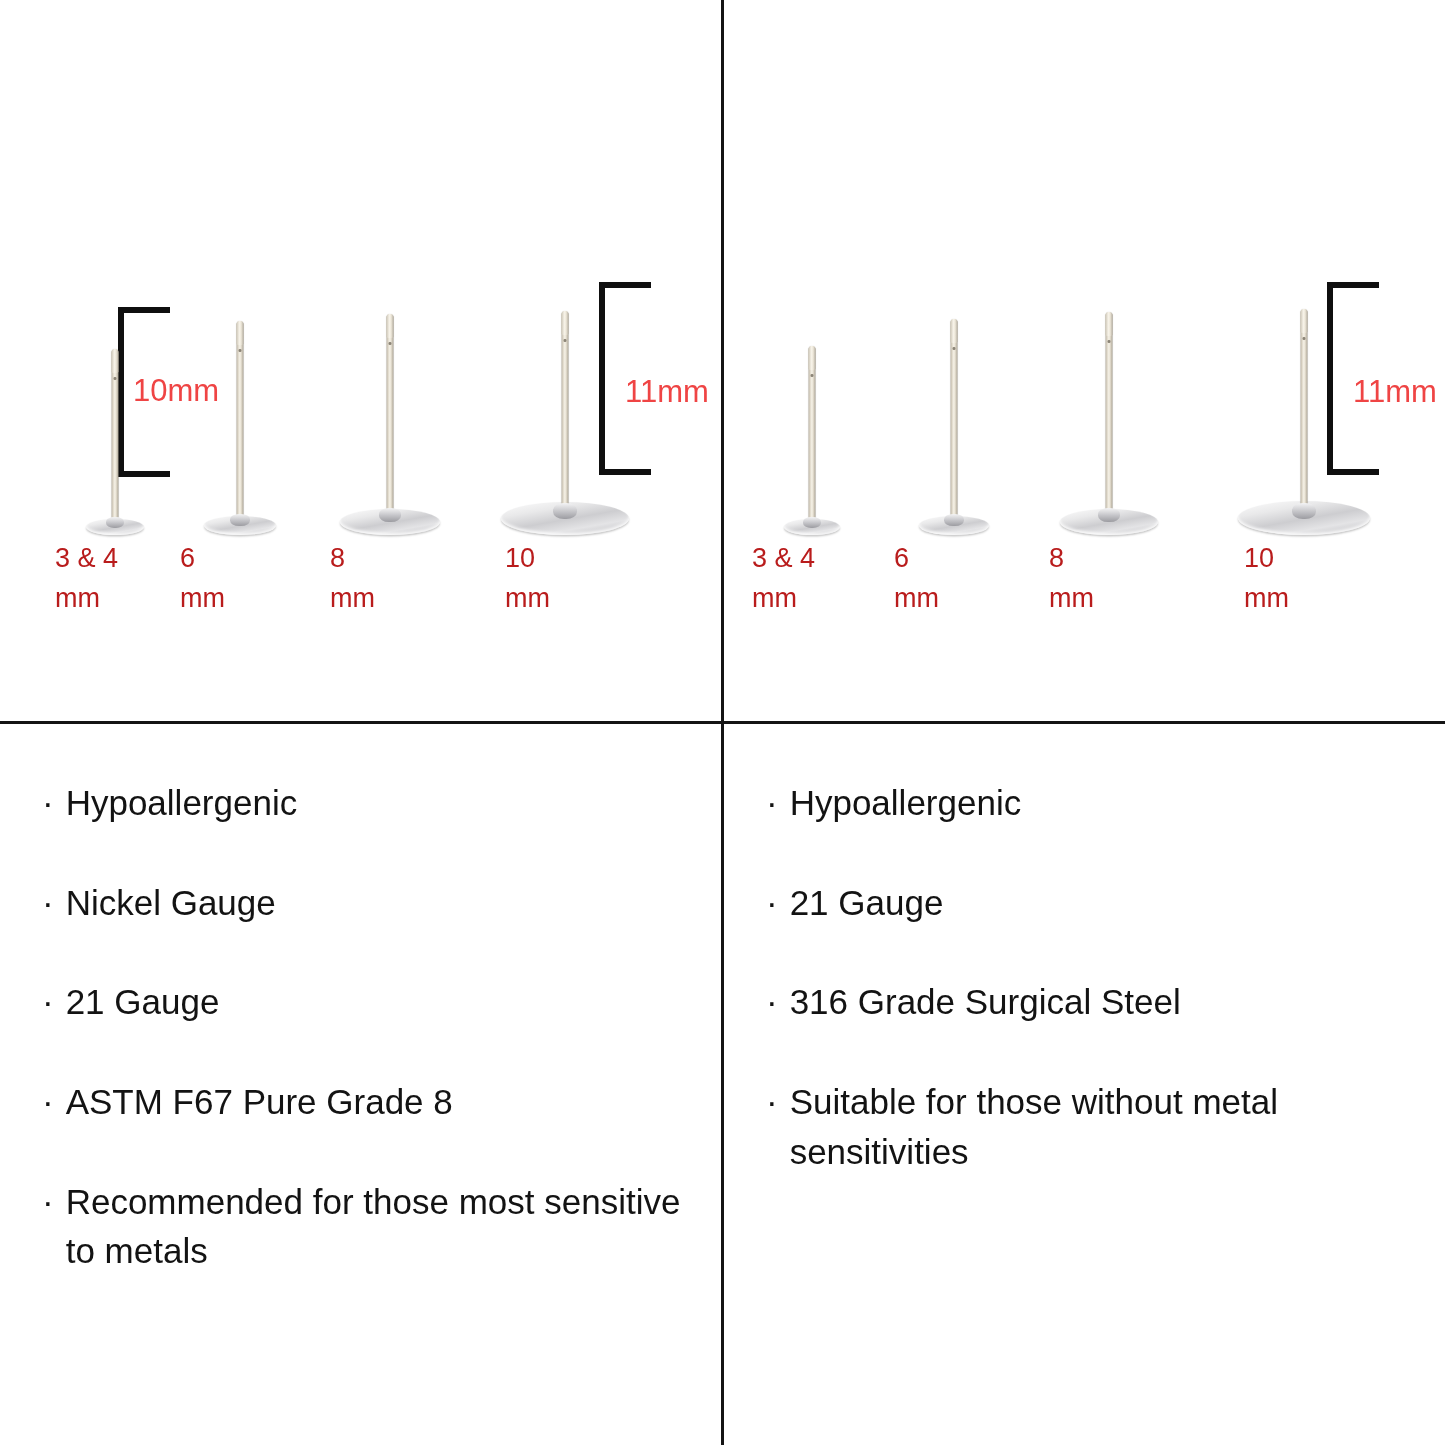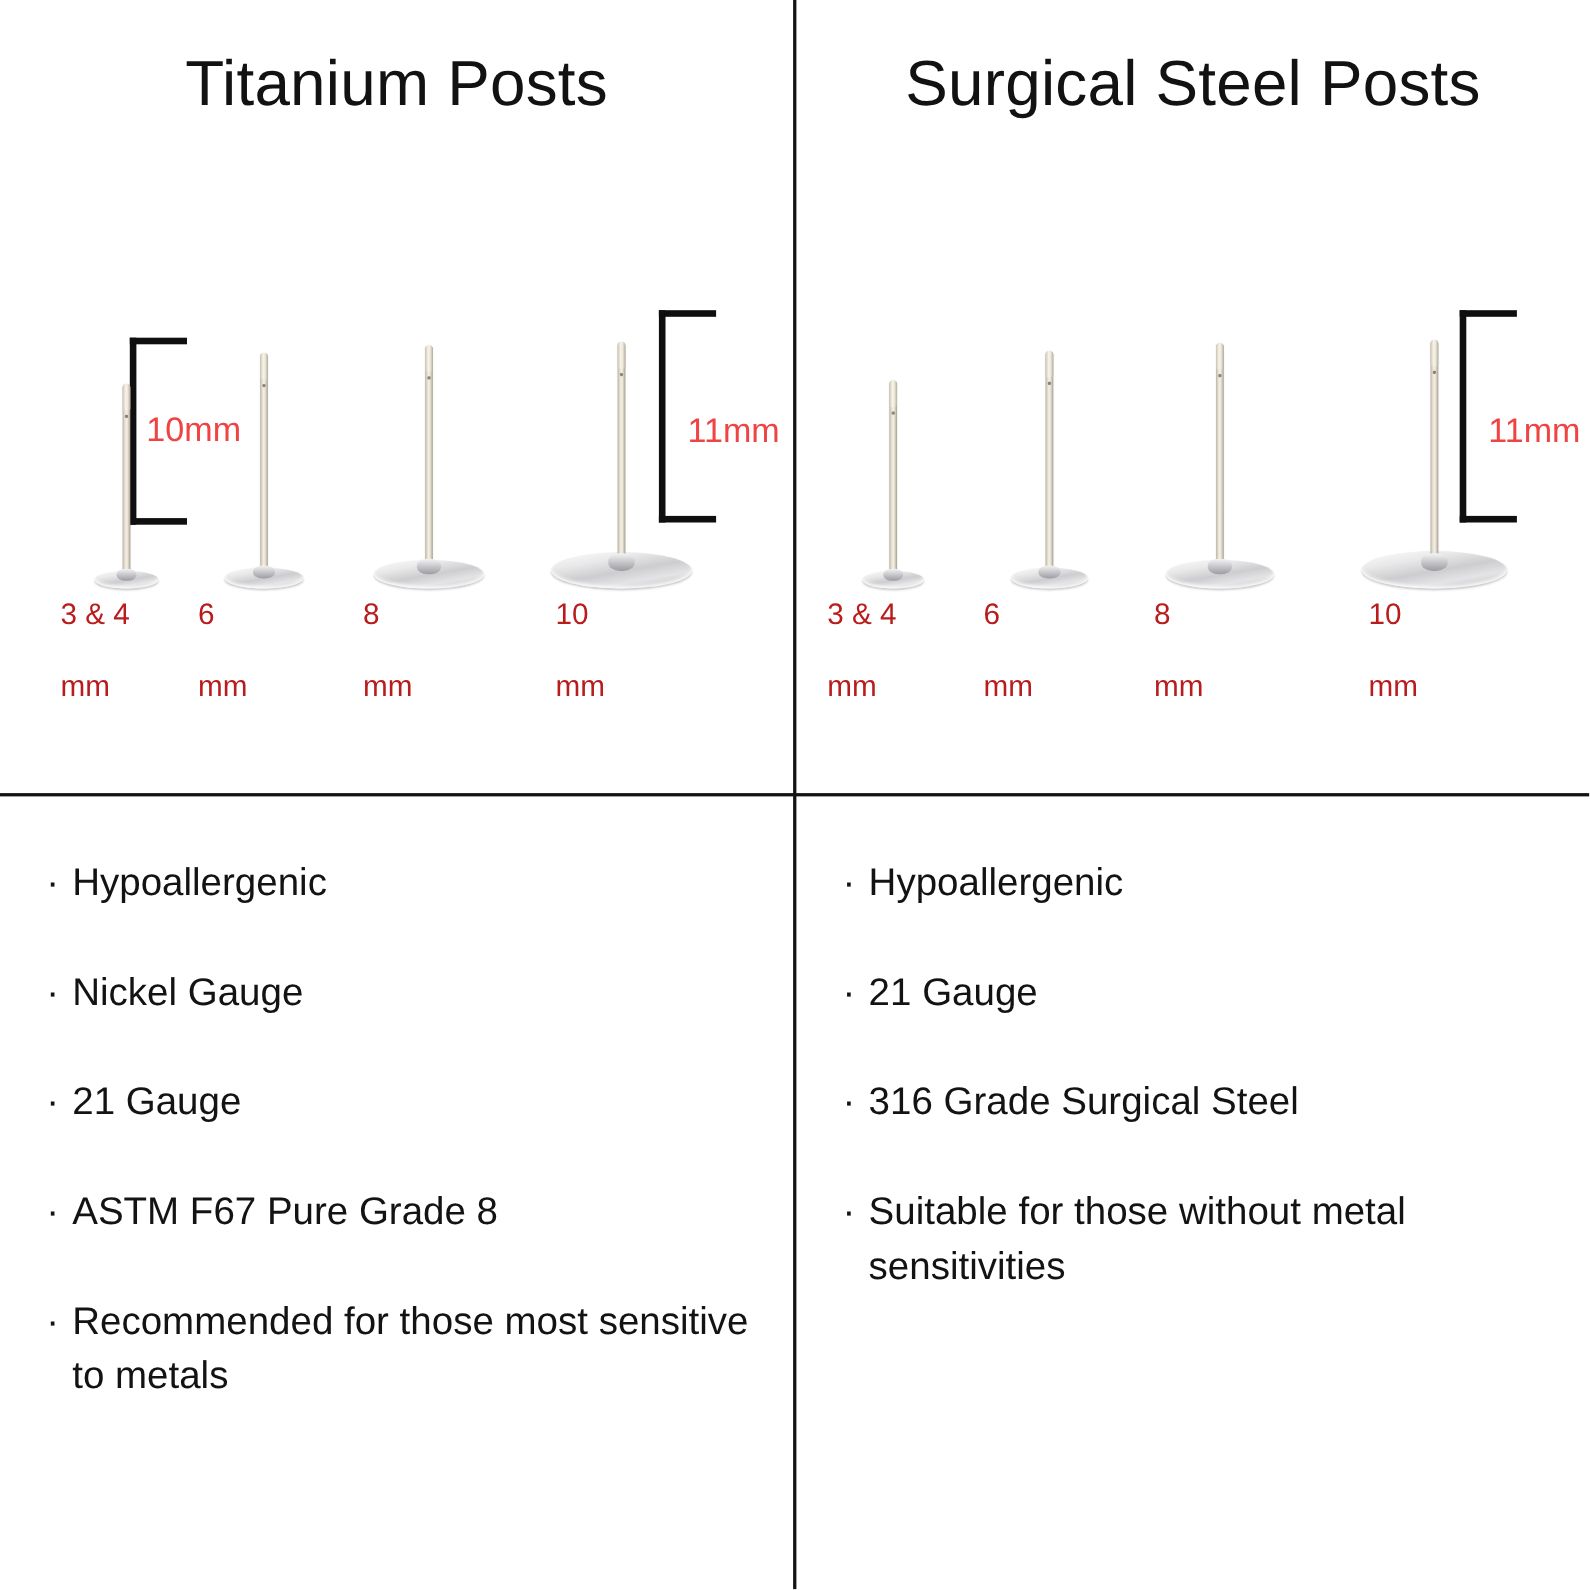--- a/index.html
+++ b/index.html
@@ -128,21 +128,21 @@
   #caps-left  { left: 0;    top: 538px; width: 721px; }
   #caps-right { left: 724px; top: 538px; width: 721px; }
   .cap {
     position: absolute;
     text-align: left;
     font-size: 27px;
     line-height: 40px;
     color: #b91c1c;
     white-space: nowrap;
   }
-  .cap .unit { display: block; margin-top: 26px; }
+  .cap .unit { display: block; }
 
   
   .bracket {
     position: absolute;
   }
   .bracket .stem {
     position: absolute;
     left: 0; top: 0;
     width: 6px;
     background: #0f0f0f;
@@ -187,22 +187,20 @@
   .feature .txt { flex: 1 1 auto; }
 </style>
 </head>
 <body>
 
 <div id="page">
 
   <div class="v-divider"></div>
   <div class="h-divider"></div>
 
-  <div class="panel-title" id="title-left">Titanium Posts</div>
-  <div class="panel-title" id="title-right">Surgical Steel Posts</div>
 
   <div class="posts-area" id="posts-left">
 
     <div class="post" style="left:75px; width:80px; height:235px;">
       <div class="disc" style="width:58px;  height:16px;  bottom:0;"></div>
       <div class="joint" style="width:18px;  height:11px;  bottom:7px;"></div>
       <div class="pin" style="height:175px; bottom:11px;"></div>
     </div>
 
     <div class="post" style="left:195px; width:90px; height:245px;">

